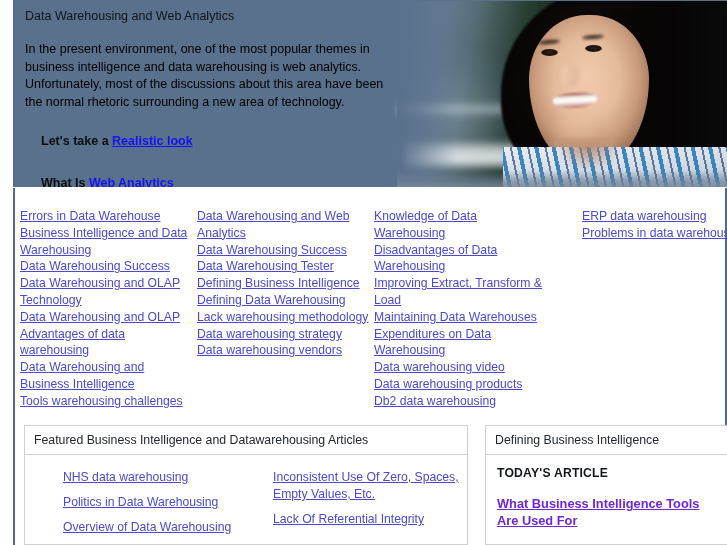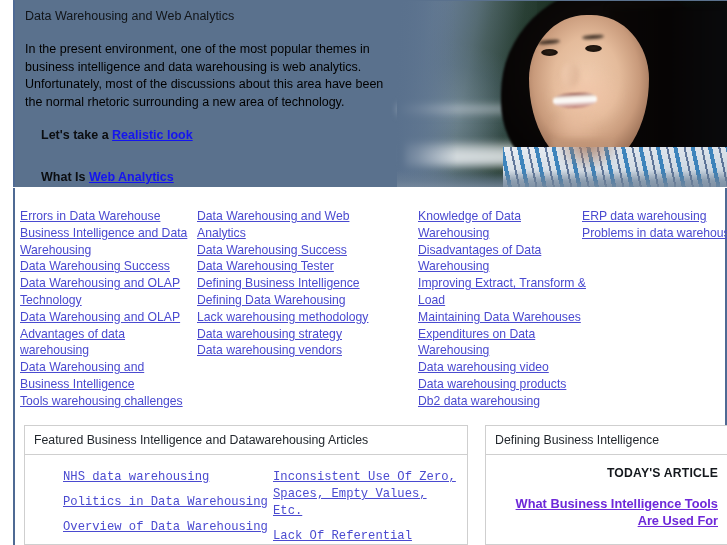--- a/index.html
+++ b/index.html
@@ -46,21 +46,21 @@
   }
   .banner-para {
     color: #000000;
     font-size: 12.5px;
     line-height: 17.6px;
     margin-top: 17px;
     padding-left: 1px;
     width: 372px;
   }
   .banner-cta {
-    margin-top: 16px;
+    margin-top: 22px;
     padding-left: 17px;
     font-size: 12.5px;
     font-weight: bold;
     color: #0b0d10;
     line-height: 16px;
   }
   .banner-cta.second { margin-top: 26px; }
   .banner-cta a {
     color: #1414f0;
     text-decoration: underline;
@@ -206,21 +206,21 @@
   .lcol { position: absolute; top: 20px; }
   .lcol a {
     display: block;
     color: #4a4ad0;
     font-size: 12.2px;
     line-height: 16.8px;
     text-decoration: underline;
   }
   #lcol1 { left: 5px;   width: 176px; }
   #lcol2 { left: 182px; width: 175px; }
-  #lcol3 { left: 359px; width: 176px; margin-left: 44px; }
+  #lcol3 { left: 359px; width: 176px; }
   #lcol4 { left: 567px; width: 176px; }
 
   
   .panels {
     position: absolute;
     left: 13px;
     top: 413px;
     width: 714px;
     height: 132px;
     border-left: 2px solid #4f6a94;
@@ -250,24 +250,23 @@
   .fcol { position: absolute; top: 0; }
   #fcol1 { left: 38px; width: 210px; }
   #fcol2 { left: 248px; width: 190px; }
   .fcol a {
     display: block;
     color: #4a4ad0;
     font-size: 12.2px;
     line-height: 17px;
     text-decoration: underline;
     margin-bottom: 8px;
-    font-family: Liberation Mono, monospace;
-  }
-
-  .def-body { padding: 11px 10px 0 11px; text-align: right; }
+  }
+
+  .def-body { padding: 11px 10px 0 11px; }
   .def-kicker {
     font-size: 12.2px;
     font-weight: bold;
     color: #14181d;
     letter-spacing: 0.2px;
     margin-bottom: 15px;
   }
   .def-link {
     display: block;
     font-size: 12.8px;

